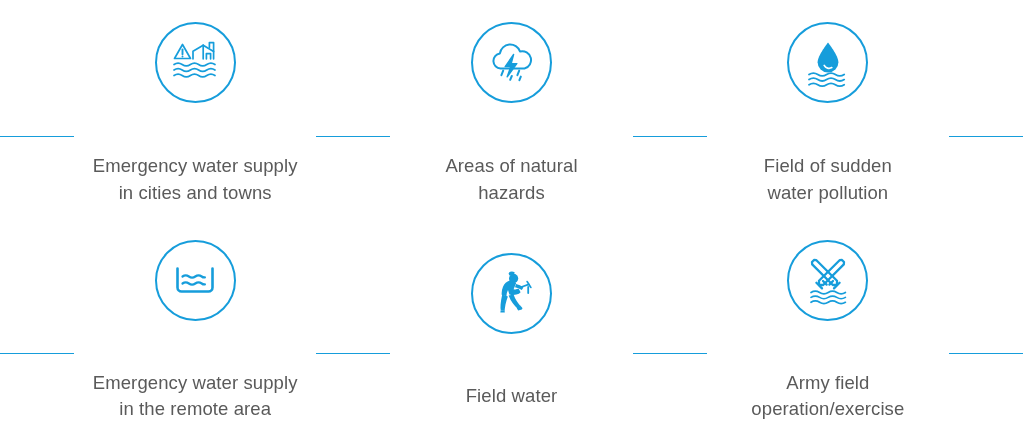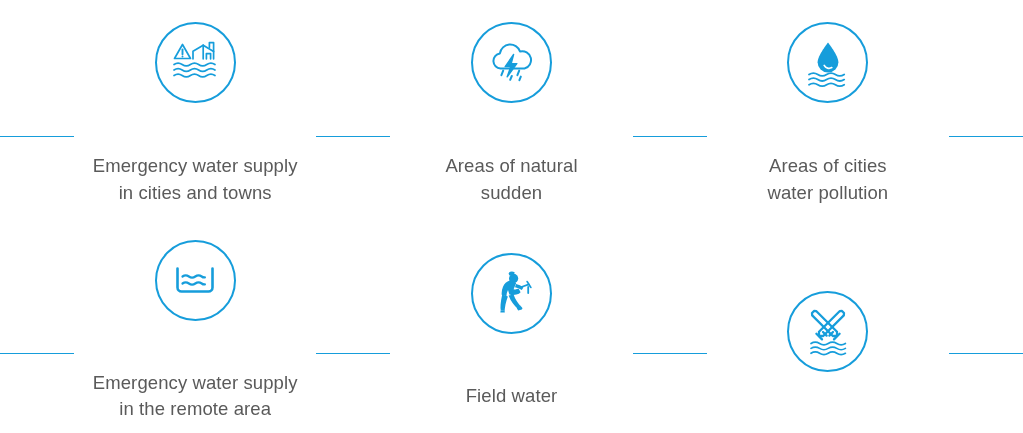--- a/index.html
+++ b/index.html
@@ -137,21 +137,21 @@
             <path d="M30.6 20.5 L22.2 32.6 L27.8 32.6 L24.2 42.8 L33.8 29.6 L28.2 29.6 Z" fill="#169ddb" stroke="#169ddb" stroke-width="1.4"></path>
 
             <path d="M20.2 36.6 L18.4 41.2"></path>
             <path d="M36.2 36.6 L34.4 41.2"></path>
             <path d="M28.8 42.0 L27.2 45.8"></path>
             <path d="M37.8 42.6 L36.4 46.2"></path>
           </svg>
         </span>
       </div>
       <div class="caption">Areas of natural
-sudden</div>
+hazards</div>
     </div>
 
     <div class="spacer"></div>
     <div class="connector inner"></div>
     <div class="spacer"></div>
 
     <div class="cell">
       <div class="icon-circle">
         <span>
           <svg width="56" height="56" viewBox="0 0 56 56" fill="none" stroke="#169ddb" stroke-width="1.8" stroke-linecap="round" stroke-linejoin="round">
@@ -159,21 +159,21 @@
             <path d="M28 7.5 C28 7.5 17.6 20.6 17.6 27.2 a10.4 10.4 0 0 0 20.8 0 C38.4 20.6 28 7.5 28 7.5 Z" fill="#169ddb" stroke="none"></path>
 
             <path d="M24.2 30.4 a5.6 5.6 0 0 0 7.6 2.2" stroke="#ffffff" stroke-width="1.7" fill="none"></path>
 
             <path d="M9 39.5 q4.4 -2.8 8.8 0 q4.4 2.8 8.8 0 q4.4 -2.8 8.8 0 q4.4 2.8 8.8 0"></path>
             <path d="M9 44.6 q4.4 -2.8 8.8 0 q4.4 2.8 8.8 0 q4.4 -2.8 8.8 0 q4.4 2.8 8.8 0"></path>
             <path d="M9 49.7 q4.4 -2.8 8.8 0 q4.4 2.8 8.8 0 q4.4 -2.8 8.8 0 q4.4 2.8 8.8 0"></path>
           </svg>
         </span>
       </div>
-      <div class="caption">Areas of cities
+      <div class="caption">Field of sudden
 water pollution</div>
     </div>
 
     <div class="spacer"></div>
     <div class="connector edge"></div>
 
   </div>
 
   <div class="row row-bottom">
 
@@ -273,20 +273,22 @@
 
             <path d="M23.0 29.0 L26.6 32.6"></path>
             <path d="M22.0 36.4 L16.4 30.8"></path>
 
             <path d="M11 40.5 q4.3 -2.7 8.6 0 q4.3 2.7 8.6 0 q4.3 -2.7 8.6 0 q4.3 2.7 8.6 0" stroke-width="1.7"></path>
             <path d="M11 45.4 q4.3 -2.7 8.6 0 q4.3 2.7 8.6 0 q4.3 -2.7 8.6 0 q4.3 2.7 8.6 0" stroke-width="1.7"></path>
             <path d="M11 50.3 q4.3 -2.7 8.6 0 q4.3 2.7 8.6 0 q4.3 -2.7 8.6 0 q4.3 2.7 8.6 0" stroke-width="1.7"></path>
           </svg>
         </span>
       </div>
+      <div class="caption">Army field
+operation/exercise</div>
     </div>
 
     <div class="spacer"></div>
     <div class="connector edge"></div>
 
   </div>
 
 </div>
 
 </body></html>

